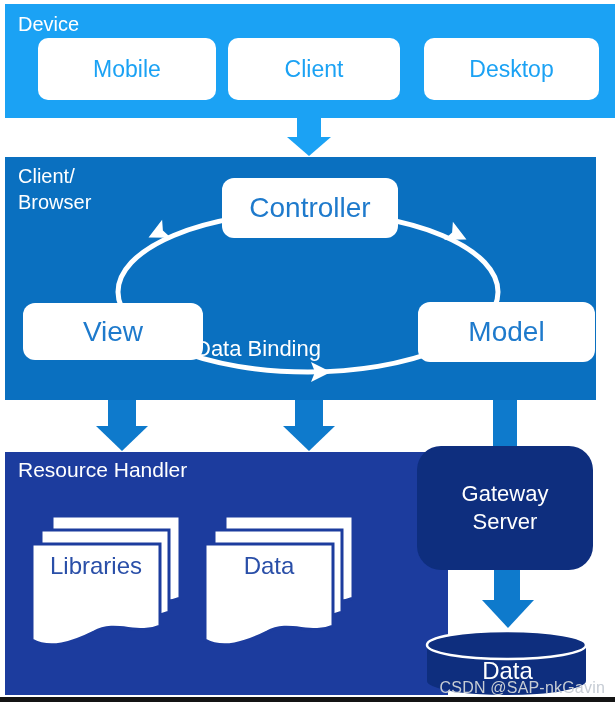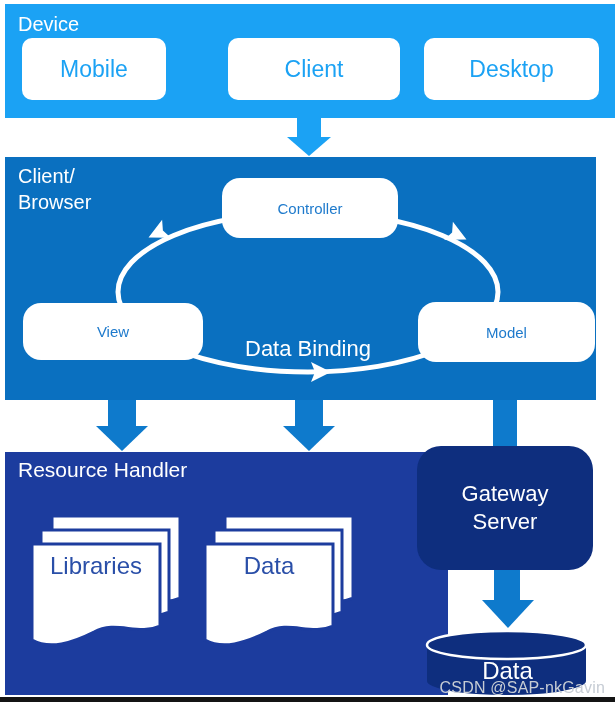--- a/index.html
+++ b/index.html
@@ -13,23 +13,23 @@
   .device{left:5px;top:4px;width:605px;height:114px;background:var(--cyan,#1BA2F4);}
   .wbox{
     position:absolute;background:#fff;display:flex;align-items:center;justify-content:center;
     font-size:23px;
   }
   .device .wbox{top:34px;height:62px;border-radius:10px;color:var(--cyan,#1BA2F4);}
   
   .client{left:5px;top:157px;width:551px;height:243px;background:var(--client-blue,#0A70C0);}
   .client .panel-title{top:6px;}
   .mvc-svg{position:absolute;left:0;top:0;}
-  .mvcbox{border-radius:18px;color:var(--mvc-text,#1E7ACC);font-size:15px;z-index:2;}
+  .mvcbox{border-radius:12px;color:var(--mvc-text,#1E7ACC);font-size:28px;z-index:2;}
   .databinding{
-    position:absolute;left:203px;top:179px;width:200px;text-align:center;
+    position:absolute;left:190px;top:179px;width:200px;
     color:#fff;font-size:22px;z-index:2;
   }
   
   .abs{position:absolute;}
   .stem-right{left:493px;top:400px;width:24px;height:48px;background:var(--arrow-blue,#0E7ACC);}
   
   .resource{left:5px;top:452px;width:403px;height:243px;background:var(--royal-blue,#1C3C9E);}
   .doc-label{
     position:absolute;width:128px;text-align:center;top:100px;
     color:var(--doc-text,#2A4FA8);font-size:24px;z-index:2;
@@ -51,21 +51,21 @@
   }
   .blackbar{position:absolute;left:0;top:697px;width:615px;height:5px;background:#141414;}
 </style>
 </head>
 <body>
 
 <div class="canvas">
 
   <section class="panel device">
     <div class="panel-title">Device</div>
-    <div class="wbox" style="left:17px;width:144px">Mobile</div>
+    <div class="wbox" style="left:33px;width:178px">Mobile</div>
     <div class="wbox" style="left:223px;width:172px">Client</div>
     <div class="wbox" style="left:419px;width:175px">Desktop</div>
   </section>
 
   <svg class="abs" style="left:283px;top:118px" width="52" height="39">
     <rect x="14" y="0" width="24" height="20" style="fill:var(--cyan,#1BA2F4)"></rect>
     <polygon points="4,19 48,19 26,38" style="fill:var(--cyan,#1BA2F4)"></polygon>
   </svg>
 
   <section class="panel client">

